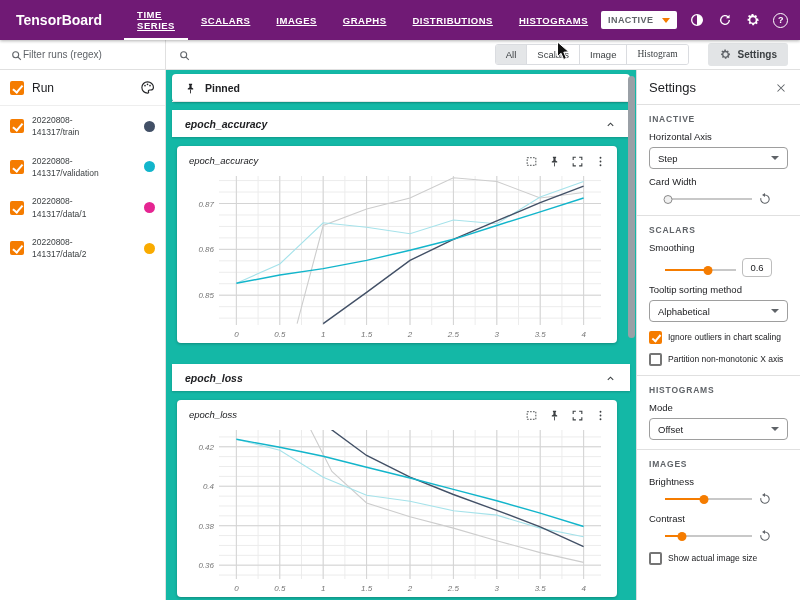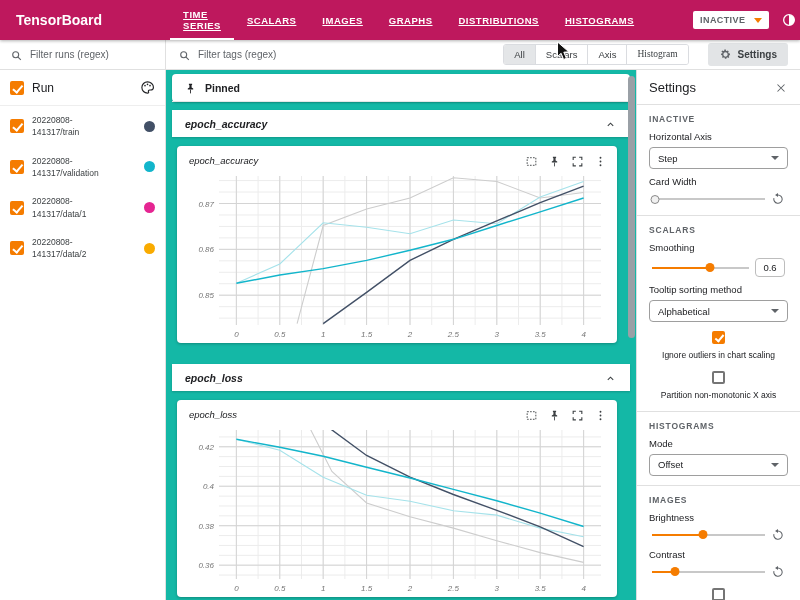--- a/index.html
+++ b/index.html
@@ -1,40 +1,40 @@
 <!DOCTYPE html>
 <html><head>
 <meta charset="utf-8">
 <style>
   * { margin:0; padding:0; box-sizing:border-box; }
   html,body { width:800px; height:600px; overflow:hidden; background:#fff;
     font-family:"Liberation Sans", sans-serif; color:#202124; position:relative; }
 
   
-  .topbar { height:40px; background:#be185d; display:flex; align-items:stretch;
-    padding-left:16px; color:#fff; box-shadow:0 1px 3px rgba(0,0,0,.3); position:relative; z-index:5;gap:46px; }
+  .topbar { height:40px; background:#701a75; display:flex; align-items:stretch;
+    padding-left:16px; color:#fff; box-shadow:0 1px 3px rgba(0,0,0,.3); position:relative; z-index:5; }
   .logo { font-size:14px; font-weight:bold; display:flex; align-items:center; margin-right:22px; }
   .tabs { display:flex;text-decoration:underline; }
   .tab { display:flex; align-items:center; padding:0 13px; font-size:9.5px; font-weight:bold;
     letter-spacing:.5px; border-bottom:2px solid transparent; border-top:2px solid transparent; cursor:pointer; }
   .tab.active { border-bottom-color:#fff; }
   .topbar-right { margin-left:auto; display:flex; align-items:center; gap:12px; padding-right:12px; }
   .status-select { background:#fff; color:#5f6368; font-size:9px; font-weight:bold; letter-spacing:.4px;
     padding:4px 7px; border-radius:2px; display:flex; align-items:center; gap:9px; cursor:pointer; }
   .dd-caret { width:0; height:0; border-left:4px solid transparent; border-right:4px solid transparent;
     border-top:5px solid #f57c00; }
   .tb-icon { width:16px; height:16px; display:flex; align-items:center; justify-content:center; cursor:pointer; }
   .tb-icon svg { width:16px; height:16px; }
   .help-icon { width:15px; height:15px; border:1.5px solid #fff; border-radius:50%; font-size:9px;
     font-weight:bold; display:flex; align-items:center; justify-content:center; cursor:pointer; }
 
   
   .toolbar { height:30px; display:flex; background:#fff; border-bottom:1px solid #e0e0e0; }
   .runs-filter-cell { width:166px; border-right:1px solid #e0e0e0; display:flex; align-items:center;
-    gap:7px; padding:0 10px; }
+    padding:0 10px; }
   .tags-filter-cell { flex:1; display:flex; align-items:center; gap:7px; padding:0 12px; }
   .search-ic { width:13px; height:13px; color:#5f6368; flex:none; }
   .search-ic svg { width:13px; height:13px; }
   .toolbar input.filter { border:none; outline:none; background:transparent; font-family:inherit;
     font-size:10px; color:#202124; flex:1; min-width:0; }
   .toolbar input.filter::placeholder { color:#5f6368; }
   .chip-group { margin-left:auto; display:flex; border:1px solid #dadce0; border-radius:3px; overflow:hidden; flex:none; }
   .chip { padding:4px 10px; font-size:9.5px; color:#3c4043; border-right:1px solid #dadce0;
     background:#fff; cursor:pointer; white-space:nowrap; }
   .chip:last-child { border-right:none;font-family:Liberation Serif, serif; }
@@ -102,33 +102,33 @@
   .sp-title { font-size:13px; color:#202124; }
   .sp-close { width:14px; height:14px; cursor:pointer; color:#5f6368; }
   .sp-close svg { width:14px; height:14px; }
   .sp-div { border:none; border-top:1px solid #e0e0e0; margin:9px -12px; }
   .sp-heading { font-size:8.5px; font-weight:bold; letter-spacing:.8px; color:#5f6368; margin:2px 0 7px; }
   .sp-label { font-size:9.5px; color:#202124; margin:7px 0 5px; }
   .select { display:flex; align-items:center; justify-content:space-between; border:1px solid #9e9e9e;
     border-radius:4px; height:22px; padding:8px 8px; font-size:9.5px; background:#fff; cursor:pointer; }
   .sel-caret { width:0; height:0; border-left:4px solid transparent; border-right:4px solid transparent;
     border-top:4.5px solid #5f6368; }
-  .slider-row { display:flex; align-items:center; gap:6px; margin:4px 3px 2px; }
+  .slider-row { display:flex; align-items:flex-end; gap:6px; margin:4px 16px 2px; }
   .slider { position:relative; flex:1; height:14px; cursor:pointer; }
   .slider .track { position:absolute; left:0; right:0; top:6px; height:2px; background:#c8c8c8; }
   .slider .fill { position:absolute; left:0; top:6px; height:2px; background:#f57c00; }
   .slider .thumb { position:absolute; top:2.5px; width:9px; height:9px; border-radius:50%;
     background:#f57c00; transform:translateX(-50%); }
   .slider.gray .thumb { background:#f1f1f1; border:1px solid #8a8a8a; }
   .reset-ic { width:14px; height:14px; color:#5f6368; flex:none; cursor:pointer; }
   .reset-ic svg { width:14px; height:14px; }
   .value-box { width:30px; height:19px; border:1px solid #bdbdbd; border-radius:4px; font-family:inherit;
     font-size:9.5px; text-align:center; color:#202124; flex:none; outline:none; }
-  .cb-row { display:flex; align-items:center; gap:6px; margin:9px 0; font-size:8.5px;
-    color:#202124; line-height:1.4; white-space:nowrap; overflow:hidden;flex-direction:column; }
+  .cb-row { display:flex; align-items:flex-end; gap:6px; margin:9px 0; font-size:8.5px;
+    color:#202124; line-height:1.4; white-space:nowrap; overflow:hidden; }
   .cb-row .cb { width:13px; height:13px; }
   .cb-row .cb.checked::after { left:2.5px; top:-0.5px; width:3px; height:7px; }
 
   
   .cursor { position:absolute; left:556px; top:41px; z-index:50; pointer-events:none; }
 </style>
 </head>
 <body>
 
 <div class="topbar">
@@ -177,25 +177,24 @@
     </span>
     <input class="filter" placeholder="Filter runs (regex)" style="">
   </div>
   <div class="tags-filter-cell">
     <span class="search-ic">
       <svg viewBox="0 0 24 24">
           <circle cx="10.5" cy="10.5" r="5.5" fill="none" stroke="currentColor" stroke-width="2"></circle>
           <path d="M14.8 14.8L20 20" stroke="currentColor" stroke-width="2"></path>
         </svg>
     </span>
-    <input class="filter" placeholder="Filter tags (regex)" style="">
     <div class="chip-group">
       <div class="chip active">All</div>
       <div class="chip">Scalars</div>
-      <div class="chip">Axis</div>
+      <div class="chip">Image</div>
       <div class="chip">Histogram</div>
     </div>
     <button class="settings-btn">
       <span class="gear-dark">
         <svg viewBox="0 0 24 24">
             <path fill="currentColor" fill-rule="evenodd" d="M12 8a4 4 0 1 0 0 8 4 4 0 0 0 0-8zm8.6 5.6l-2-.3a6.6 6.6 0 0 1-.7 1.7l1.2 1.6-1.9 1.9-1.6-1.2c-.5.3-1.1.6-1.7.7l-.3 2h-2.7l-.3-2a6.6 6.6 0 0 1-1.7-.7l-1.6 1.2-1.9-1.9 1.2-1.6c-.3-.5-.6-1.1-.7-1.7l-2-.3v-2.7l2-.3c.1-.6.4-1.2.7-1.7L4.4 6.3l1.9-1.9 1.6 1.2c.5-.3 1.1-.6 1.7-.7l.3-2h2.7l.3 2c.6.1 1.2.4 1.7.7l1.6-1.2 1.9 1.9-1.2 1.6c.3.5.6 1.1.7 1.7l2 .3z"></path>
           </svg>
       </span>
       <span>Settings</span>
     </button>

